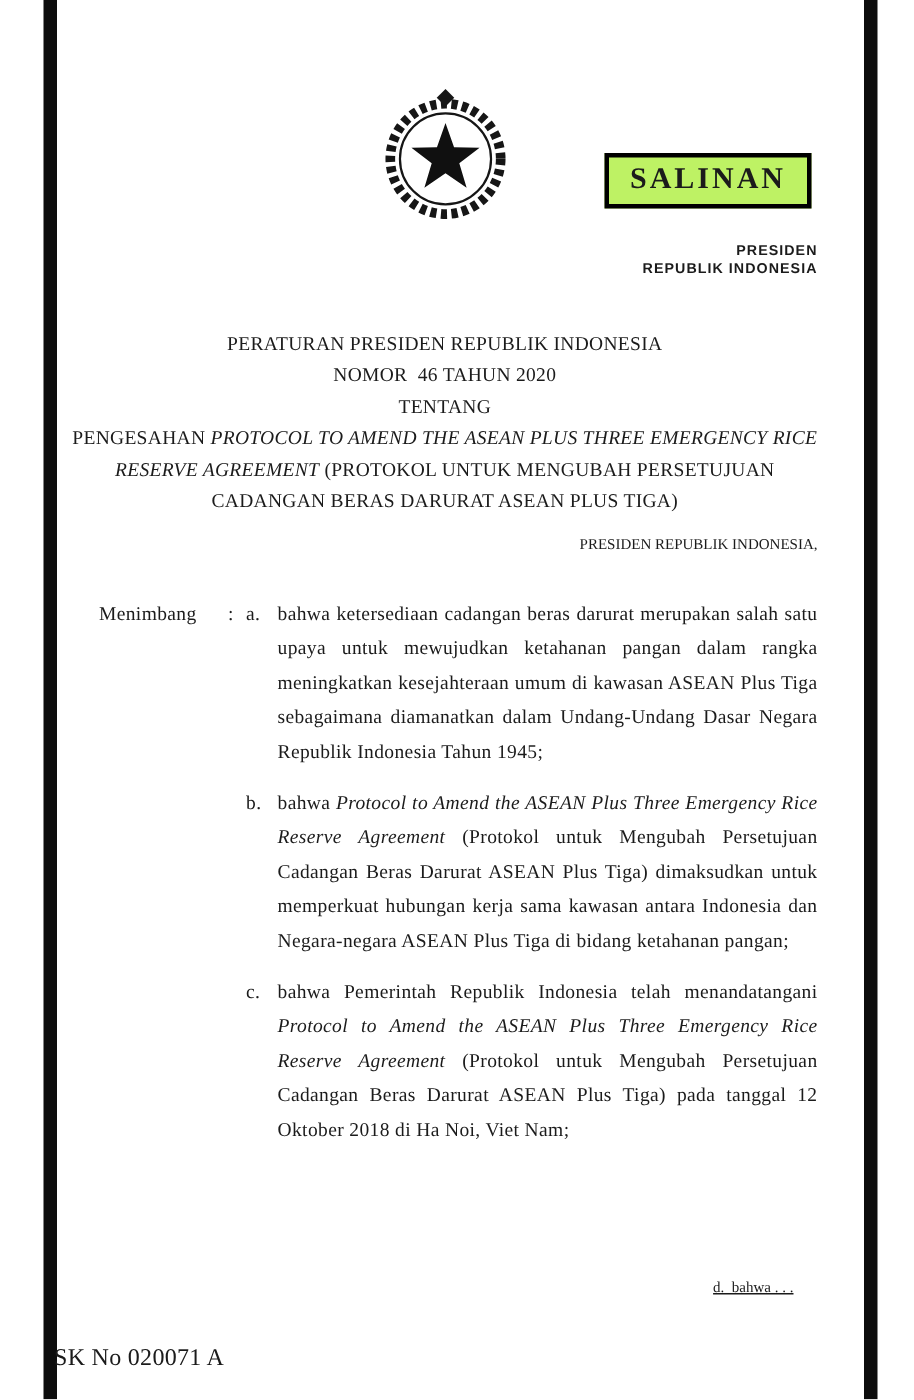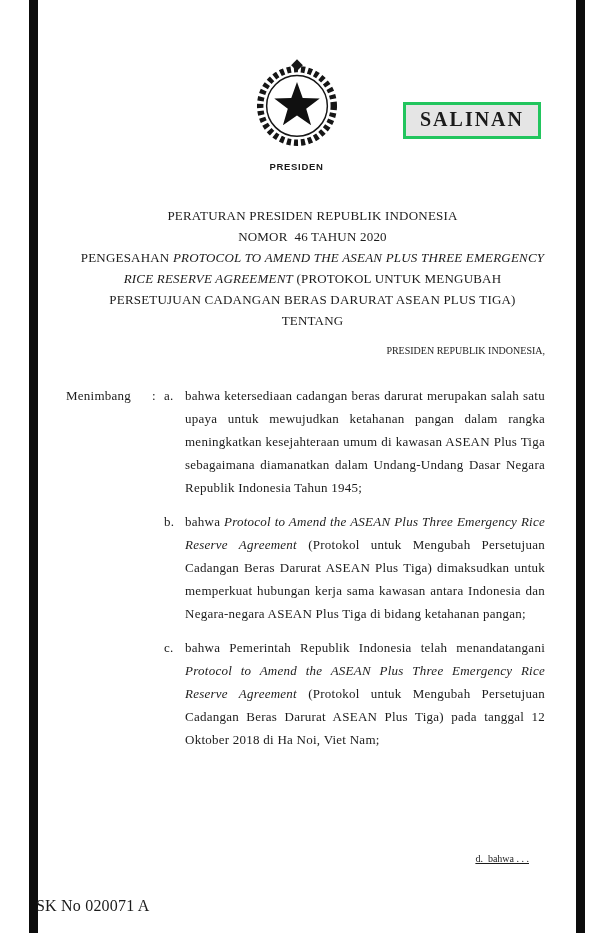--- a/index.html
+++ b/index.html
@@ -17,46 +17,46 @@
   }
   .edge-bar {
     position:absolute; top:0; bottom:0; width:9px;
     background:#0d0d0d;
   }
   .edge-bar.left  { left:29px; }
   .edge-bar.right { right:24px; }
 
   .salinan {
     position:absolute; top:102px; right:68px;
-    border:3px solid #22c55e;
+    border:3px solid #000000;
     padding:3px 14px 5px 14px;
     font-weight:bold; font-size:20px; letter-spacing:2px;
-    background:#e5e5e5;
+    background:#bef264;
   }
 
   .content {
     position:relative;
     margin-left:48px; width:497px;
     padding-top:58px;
   }
 
   .emblem { text-align:center; margin-bottom:5px; }
   .emblem svg { display:inline-block; }
 
   .letterhead {
-    text-align:center;
+    text-align:right;
     font-family:"Liberation Sans","DejaVu Sans",sans-serif;
     font-weight:bold;
     font-size:9.5px; letter-spacing:0.7px; line-height:12px;
   }
 
   .title-block {
     margin-top:32px;
     text-align:center;
-    font-size:13px; line-height:21px; letter-spacing:0.2px;margin-left:32px;
+    font-size:13px; line-height:21px; letter-spacing:0.2px;
   }
   .pre-space { white-space:pre; }
 
   .invocation { margin-top:26px; text-align:center; font-size:13px; }
   .authority  { margin-top:14px; text-align:right; font-size:10px; }
 
   .considering {
     margin-top:28px;
     font-size:13px; line-height:23px; letter-spacing:0.25px;
   }
@@ -93,27 +93,28 @@
       <svg viewBox="0 0 100 100" width="92" height="94" aria-hidden="true">
         <rect x="46" y="2" width="9" height="9" fill="#161616" transform="rotate(45 50 6)"></rect>
         <circle cx="50" cy="51" r="40" fill="none" stroke="#161616" stroke-width="7" stroke-dasharray="4.5 3.2"></circle>
         <circle cx="50" cy="51" r="33" fill="none" stroke="#161616" stroke-width="1.6"></circle>
         <polygon points="50,25 56.2,42.5 74.7,43 60,54.2 65.3,72 50,61.5 34.7,72 40,54.2 25.3,43 43.8,42.5" fill="#101010"></polygon>
       </svg>
     </div>
 
     <div class="letterhead">
       <div>PRESIDEN</div>
+      <div>REPUBLIK INDONESIA</div>
     </div>
 
     <div class="title-block">
       <div>PERATURAN PRESIDEN REPUBLIK INDONESIA</div>
       <div class="pre-space">NOMOR  46 TAHUN 2020</div>
+      <div>TENTANG</div>
       <div><span>PENGESAHAN </span><i>PROTOCOL TO AMEND THE ASEAN PLUS THREE EMERGENCY RICE RESERVE AGREEMENT</i><span> (PROTOKOL UNTUK MENGUBAH PERSETUJUAN CADANGAN BERAS DARURAT ASEAN PLUS TIGA)</span></div>
-      <div>TENTANG</div>
     </div>
 
 
     <div class="authority">PRESIDEN REPUBLIK INDONESIA,</div>
 
     <div class="considering">
 
       <div class="c-row">
         <div class="c-label">Menimbang</div>
         <div class="c-sep">:</div>

